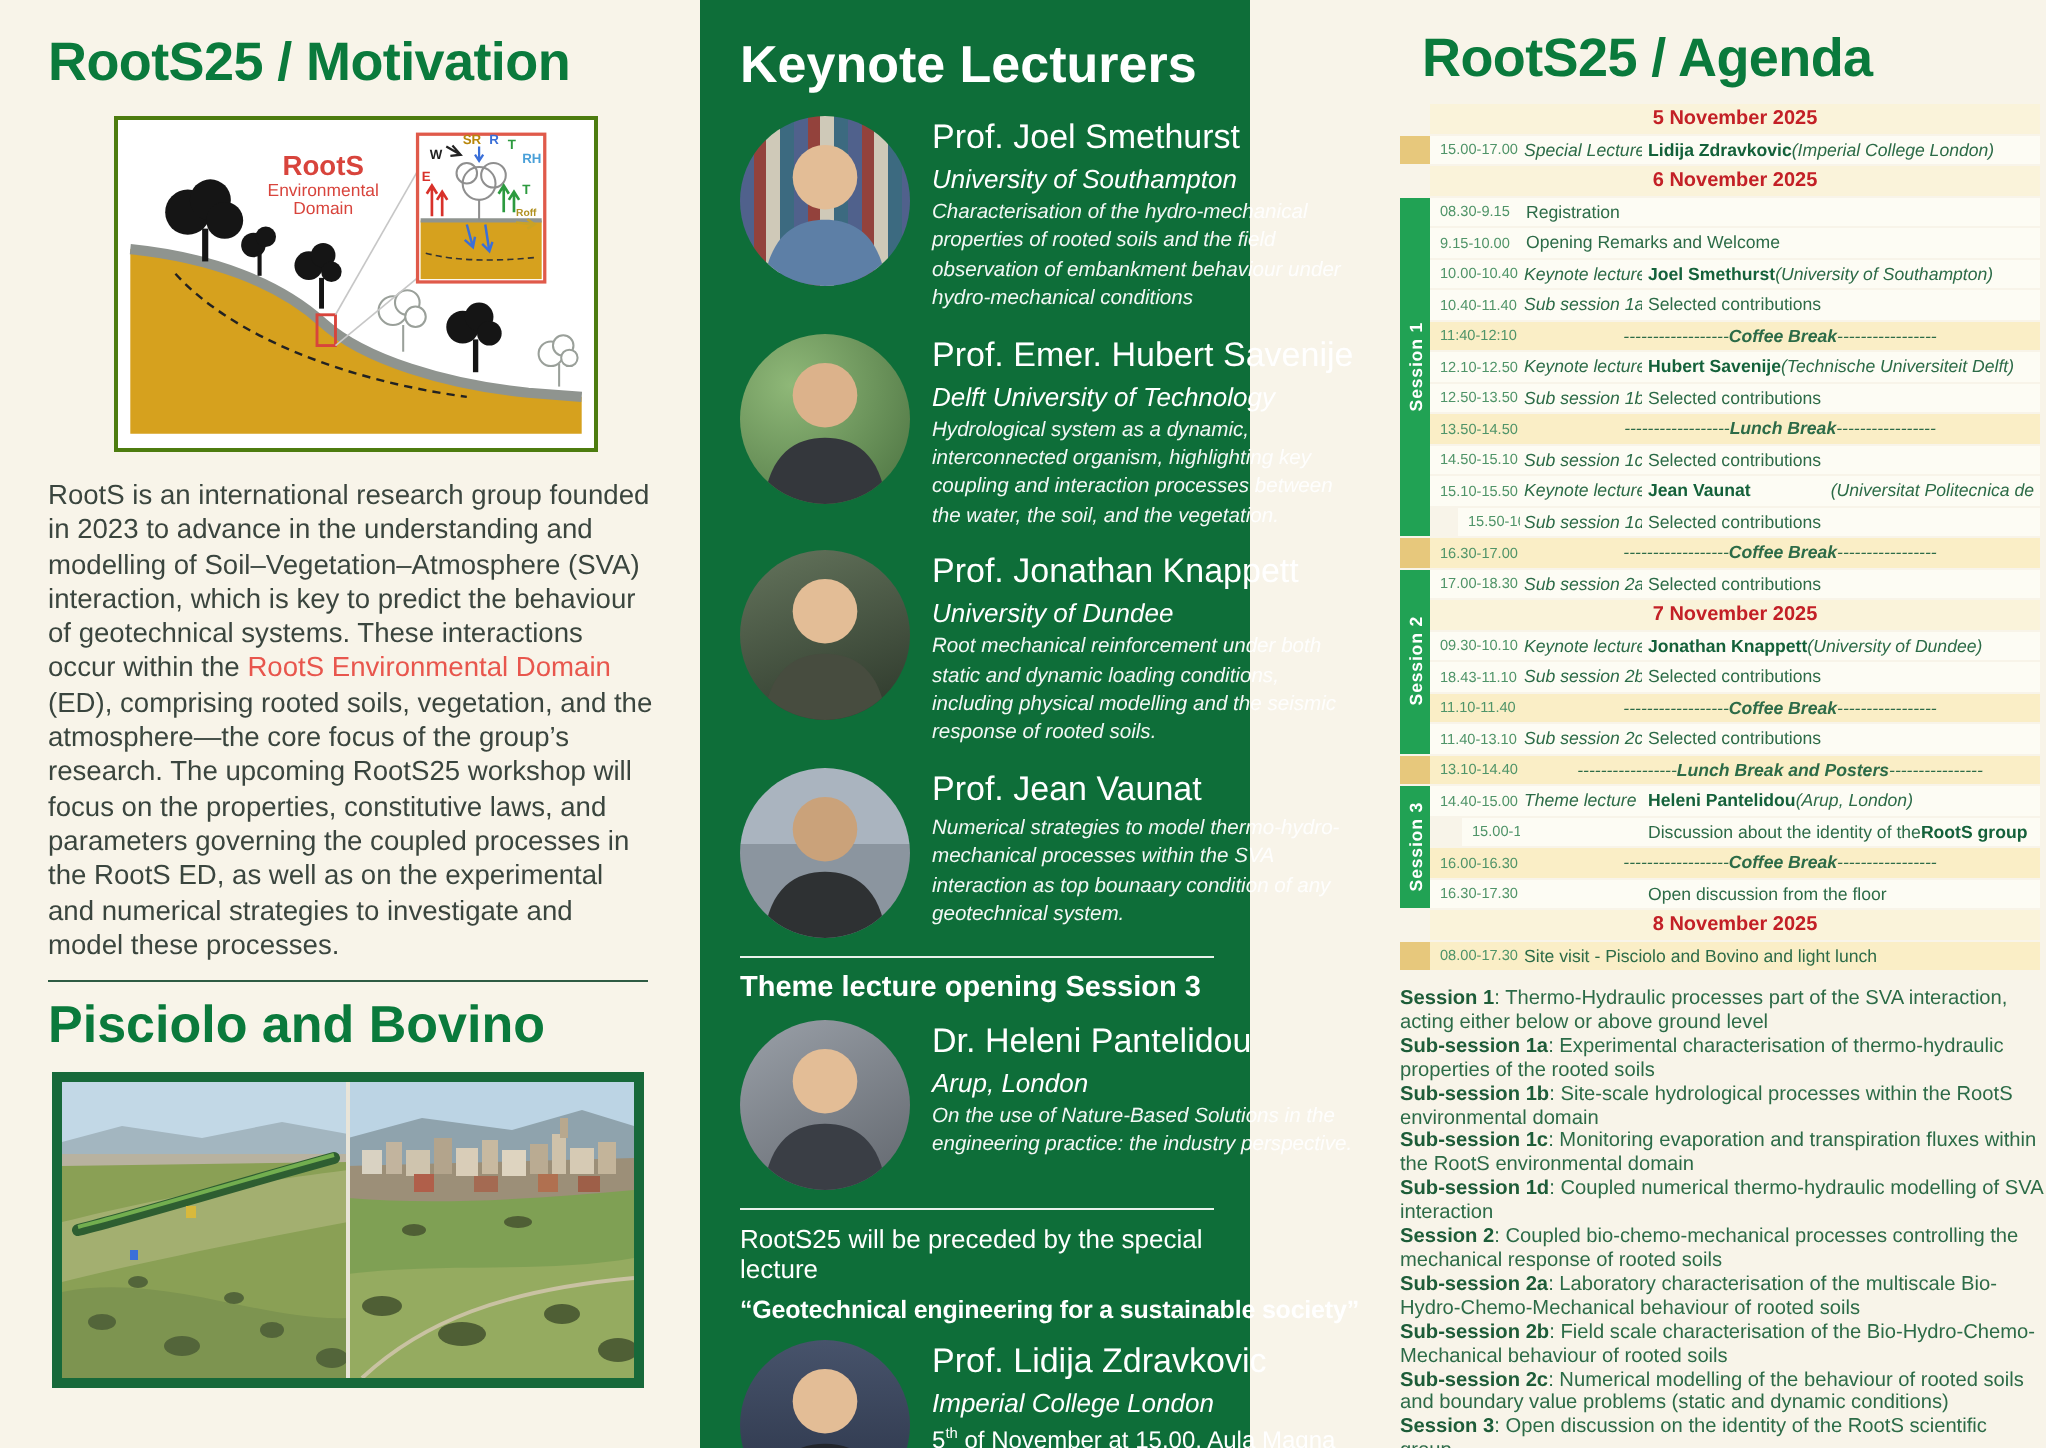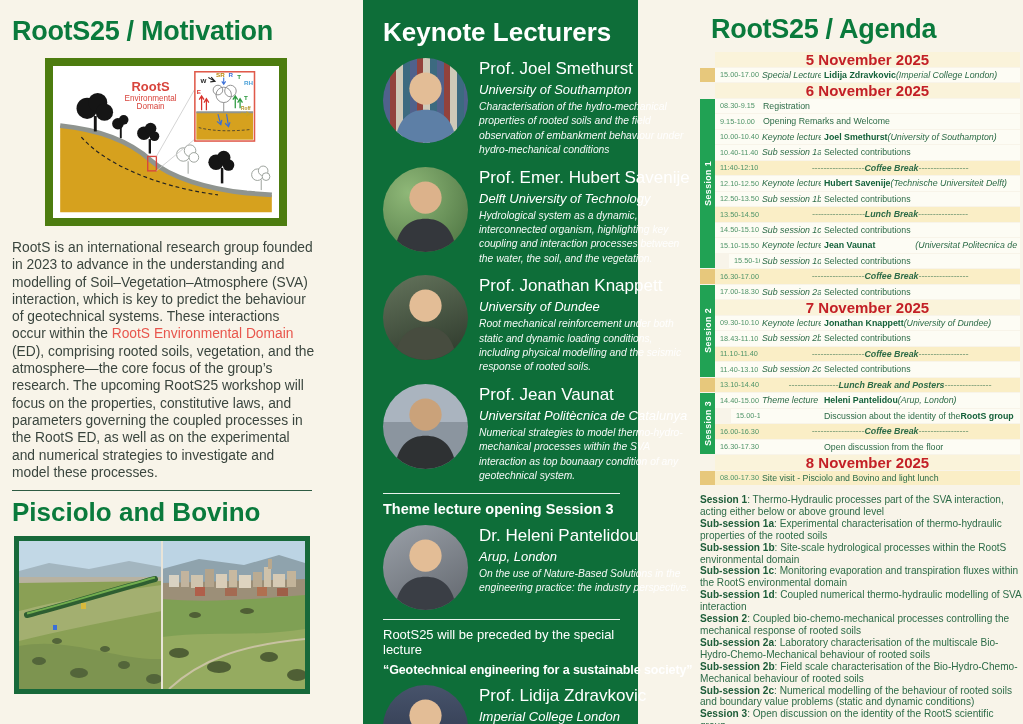--- a/index.html
+++ b/index.html
@@ -5,26 +5,26 @@
   :root{
     --green_dark:#0a7a3c; --panel_green:#0e6e39; --bar_green:#21a254;
     --gold:#e7c87c; --date_red:#c32026; --accent_red:#e8564d;
     --break_bg:#faeec6; --item_bg:#fdfcf4; --date_bg:#faf3da;
     --agenda_text:#2c6b47; --agenda_dark:#14613a; --time_green:#4f9468;
     --body_text:#3a453e; --page_bg:#f8f4e9;
   }
   *{margin:0;padding:0;box-sizing:border-box}
   html,body{width:1023px;height:724px;overflow:hidden}
   body{background:var(--page_bg);font-family:"Liberation Sans","DejaVu Sans",sans-serif;position:relative}
-  .col-left{position:absolute;left:0;top:0;width:345px;height:509px;padding:16px 18px 0 12px}
-  .col-mid{position:absolute;left:363px;top:0;width:275px;height:724px;background:var(--panel_green);padding:13px 18px 0 20px;color:#fff}
+  .col-left{position:absolute;left:12px;top:0;width:345px;height:509px;padding:16px 18px 0 12px}
+  .col-mid{position:absolute;left:350px;top:0;width:275px;height:724px;background:var(--panel_green);padding:13px 18px 0 20px;color:#fff}
   .col-right{position:absolute;left:685px;top:0;width:338px;height:724px;padding:14px 0 0 0}
   .big-title{font-size:27px;font-weight:800;color:var(--green_dark);letter-spacing:-0.3px}
   
-  .figure{width:242px;height:168px;border:8px solid #4d7c0f;background:#fff;margin:11px 0 13px 33px}
+  .figure{width:242px;height:168px;border:2px solid #4d7c0f;background:#fff;margin:11px 0 13px 33px}
   .figure svg{width:100%;height:100%;display:block}
   .intro{margin-top:2px;font-size:13.8px;line-height:17.3px;color:var(--body_text);width:303px}
   .intro .red{color:var(--accent_red)}
   .left-hr{border:none;border-top:1.6px solid #2e5b43;width:300px;margin:9px 0 7px 0}
   .site-title{font-size:26px;line-height:29px;font-weight:800;color:var(--green_dark)}
   .photo{width:296px;height:158px;border:5px solid #17693a;margin:9px 0 0 2px;background:#fff}
   .photo svg{width:100%;height:100%;display:block}
   
   .mid-title{font-size:26px;font-weight:800;color:#fff;margin:4px 0 10px 0}
   .lect{display:flex;gap:11px;margin-bottom:9px;align-items:flex-start}
@@ -54,21 +54,21 @@
   .special-title{font-size:12.5px;font-weight:700;white-space:nowrap;margin-bottom:8px;letter-spacing:-0.1px}
   
   .agenda-title{margin-left:26px}
   .agenda{display:grid;grid-template-columns:15px 45px 61px 1fr;grid-auto-rows:14.5px;row-gap:1px;width:320px;margin:7px 0 0 15px}
   .ag-cell{display:flex;align-items:center;overflow:hidden;white-space:nowrap}
   .ag-time{grid-column:2;background:var(--item_bg);font-size:7.3px;color:var(--time_green);padding-left:5px}
   .ag-label{grid-column:3;background:var(--item_bg);font-size:8.8px;font-style:italic;color:var(--agenda_text);padding-left:2px}
   .ag-desc{grid-column:4;background:var(--item_bg);font-size:8.8px;color:var(--agenda_text);padding-left:3px}
   .ag-desc .b{font-weight:700;color:var(--agenda_dark)}
   .ag-desc .i{font-style:italic}
-  .ag-date{grid-column:2 / 5;background:var(--date_bg);justify-content:center;font-size:15px;font-weight:700;color:var(--date_red)}
+  .ag-date{grid-column:2 / 5;background:var(--date_bg);justify-content:center;font-size:10px;font-weight:700;color:var(--date_red)}
   .ag-breakcell{grid-column:3 / 5;background:var(--break_bg);justify-content:center;font-size:8.8px;font-style:italic;color:var(--agenda_text)}
   .ag-breakcell .bi{font-weight:700;font-style:italic}
   .bg-break{background:var(--break_bg)}
   .ag-site{justify-content:flex-start;font-style:normal;padding-left:2px;font-size:8.8px}
   .ag-ind{grid-column:1;display:flex;align-items:center;justify-content:center}
   .ind-green{background:var(--bar_green)}
   .ind-gold{background:var(--gold)}
   .ag-ind-label{writing-mode:vertical-rl;transform:rotate(180deg);color:#fff;font-weight:700;font-size:8.8px;letter-spacing:.4px}
   .footnotes{width:322px;margin:9px 0 0 15px;font-size:10.1px;line-height:11.9px;color:var(--agenda_text)}
   .footnotes b{color:#1d5c38}
@@ -280,21 +280,20 @@
 
   <div class="lect">
     <div class="avatar av-vaunat">
       <svg viewBox="0 0 100 100">
         <circle cx="50" cy="36" r="19" class="skin"></circle>
         <path d="M14,100 C17,70 33,61 50,61 C67,61 83,70 86,100 Z" class="shirt"></path>
       </svg>
     </div>
     <div class="lect-info">
       <div class="lect-name">Prof. Jean Vaunat</div>
-      <div class="lect-affil"><span class="i">Universitat Politècnica de Catalunya</span></div>
       <div class="lect-desc">Numerical strategies to model thermo-hydro-mechanical processes within the SVA interaction as top bounaary condition of any geotechnical system.</div>
       <div class="lect-line"></div>
       <div class="lect-line"></div>
     </div>
   </div>
 </div>
   <hr class="mid-hr">
   <div class="theme-head">Theme lecture opening Session 3</div>
   <div id="theme-lect">
   <div class="lect">

